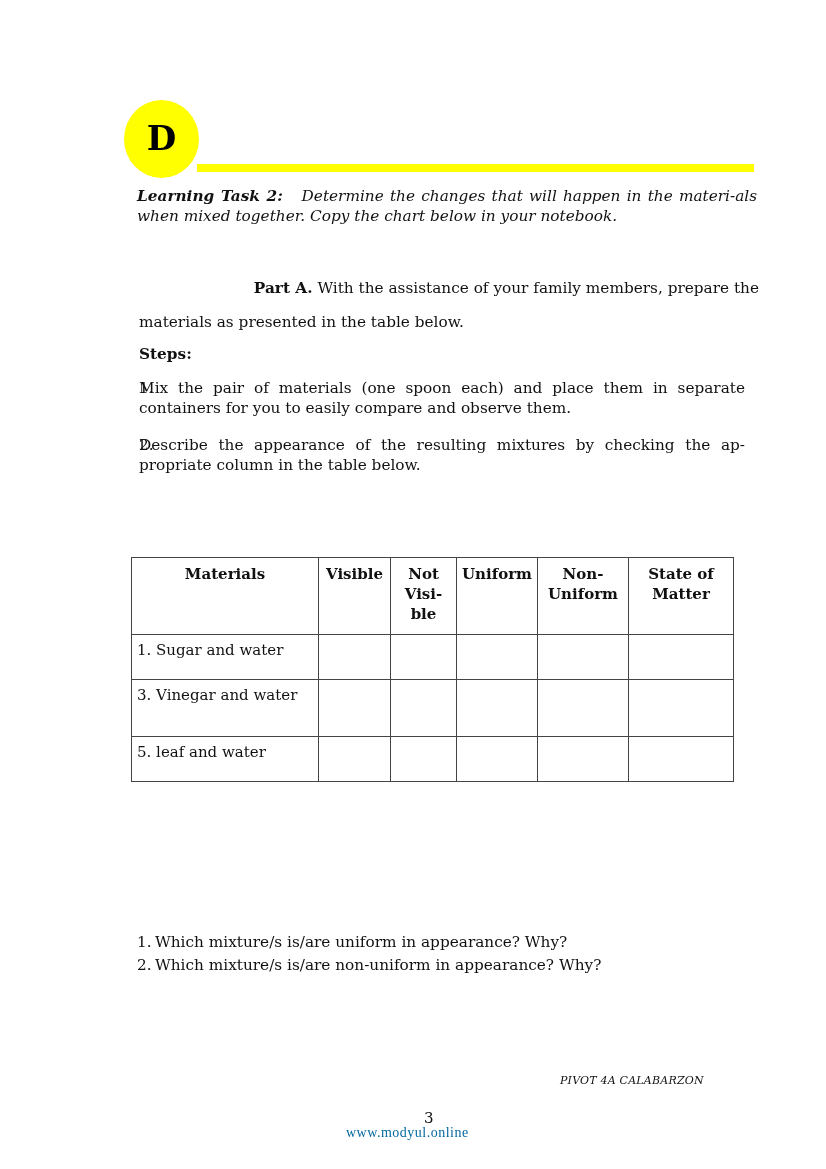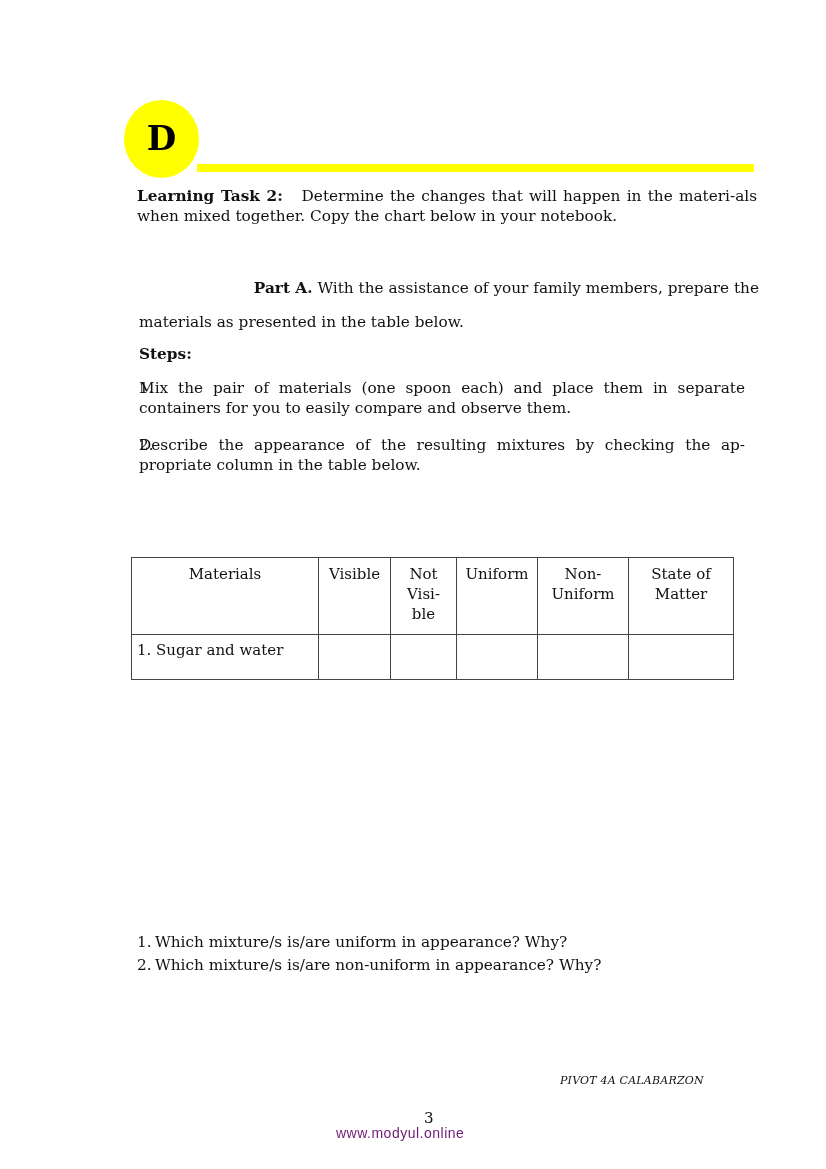--- a/index.html
+++ b/index.html
@@ -6,39 +6,39 @@
   body { width:826px; height:1169px; position:relative; overflow:hidden;
          font-family:"DejaVu Serif", "Liberation Serif", serif; color:#111; }
   .abs { position:absolute; }
   .badge { left:124px; top:100px; width:75px; height:78px; border-radius:50%;
            background:#ffff00; }
   .badge-letter { left:124px; top:118px; width:75px; text-align:center;
                   font-family:"DejaVu Serif", serif; font-weight:bold; font-size:34px; color:#000; }
   .bar { left:197px; top:164px; width:557px; height:8px; background:#ffff00; }
   .p { font-size:15.3px; line-height:20px; margin:0; }
   .b { font-weight:bold; }
-  .task { left:137px; top:186px; width:620px; text-align:justify; }
+  .task { left:137px; top:186px; width:620px; text-align:justify;font-style:italic; }
   .parta { left:139px; top:278px; width:620px;text-align:right; }
   .mat { left:139px; top:312px; }
   .steps { left:139px; top:344px; }
   .step { left:139px; width:606px; }
   .step .num { position:absolute; left:0; top:0; }
   .step .txt { text-align:justify; }
   table.grid { position:absolute; left:131px; top:557px; border-collapse:collapse;
                font-size:15px; }
   table.grid td, table.grid th { border:1px solid #444; padding:0; vertical-align:top; }
-  table.grid th { font-weight:normal; padding-top:6px; line-height:20px; height:70px; }
+  table.grid th { font-weight:bold; padding-top:6px; line-height:20px; height:70px; }
   table.grid td.lbl { padding:5px 0 0 5px; line-height:20px; }
   .q { left:137px; width:620px; font-size:15.3px; }
   .q .num { position:absolute; left:0; }
   .q .txt { margin-left:18px; }
   .footer { left:560px; top:1074px; font-style:italic; font-size:11px; letter-spacing:0.2px; }
   .pagenum { left:424px; top:1109px; font-size:15px; }
-  .watermark { left:336px; top:1125px; font-family:Liberation Sans, sans-serif; font-size:14px;
-               color:#701a75; letter-spacing:0.5px; }
+  .watermark { left:346px; top:1125px; font-family:Liberation Serif, serif; font-size:14px;
+               color:#0369a1; letter-spacing:0.5px; }
 </style>
 </head>
 <body>
 
 <div class="abs badge"></div>
 <div class="abs badge-letter">D</div>
 <div class="abs bar"></div>
 
 <p class="abs p task"><span class="b">Learning Task 2:</span>&nbsp;&nbsp; <span>Determine the changes that will happen in the materi-als when mixed together.  Copy the chart below in your notebook.</span></p>
 
@@ -74,20 +74,36 @@
     <th><span>State of</span><br><span>Matter</span></th>
   </tr>
   <tr style="height:45px">
     <td class="lbl">1. Sugar and water</td>
     <td></td>
     <td></td>
     <td></td>
     <td></td>
     <td></td>
   </tr>
+  <tr style="height:57px">
+    <td class="lbl">3. Vinegar and water</td>
+    <td></td>
+    <td></td>
+    <td></td>
+    <td></td>
+    <td></td>
+  </tr>
+  <tr style="height:45px">
+    <td class="lbl">5. leaf and water</td>
+    <td></td>
+    <td></td>
+    <td></td>
+    <td></td>
+    <td></td>
+  </tr>
 </tbody>
   </table>
 
 <div class="abs q" style="top:933px;">
   <span class="num">1.</span>
   <div class="txt">Which mixture/s is/are uniform in appearance? Why?</div>
 </div>
 <div class="abs q" style="top:956px;">
   <span class="num">2.</span>
   <div class="txt">Which mixture/s is/are non-uniform in appearance?  Why?</div>

